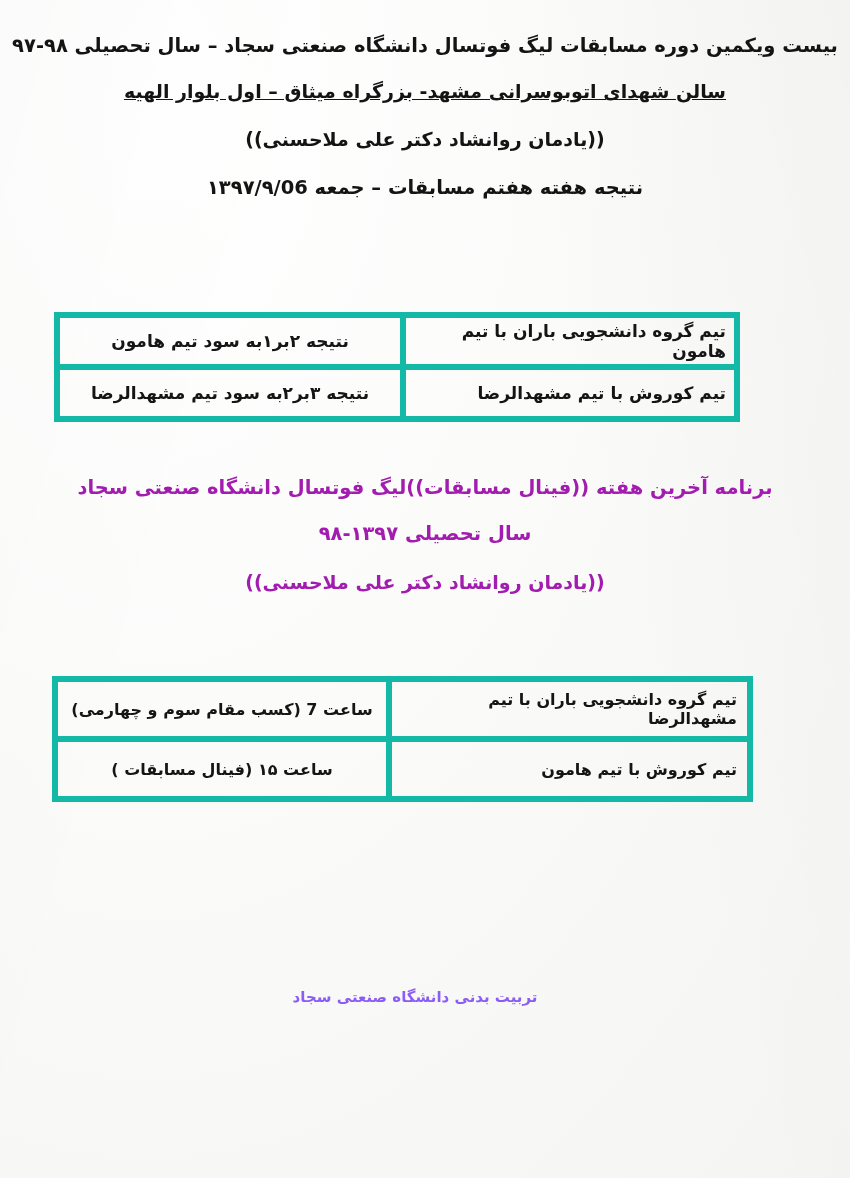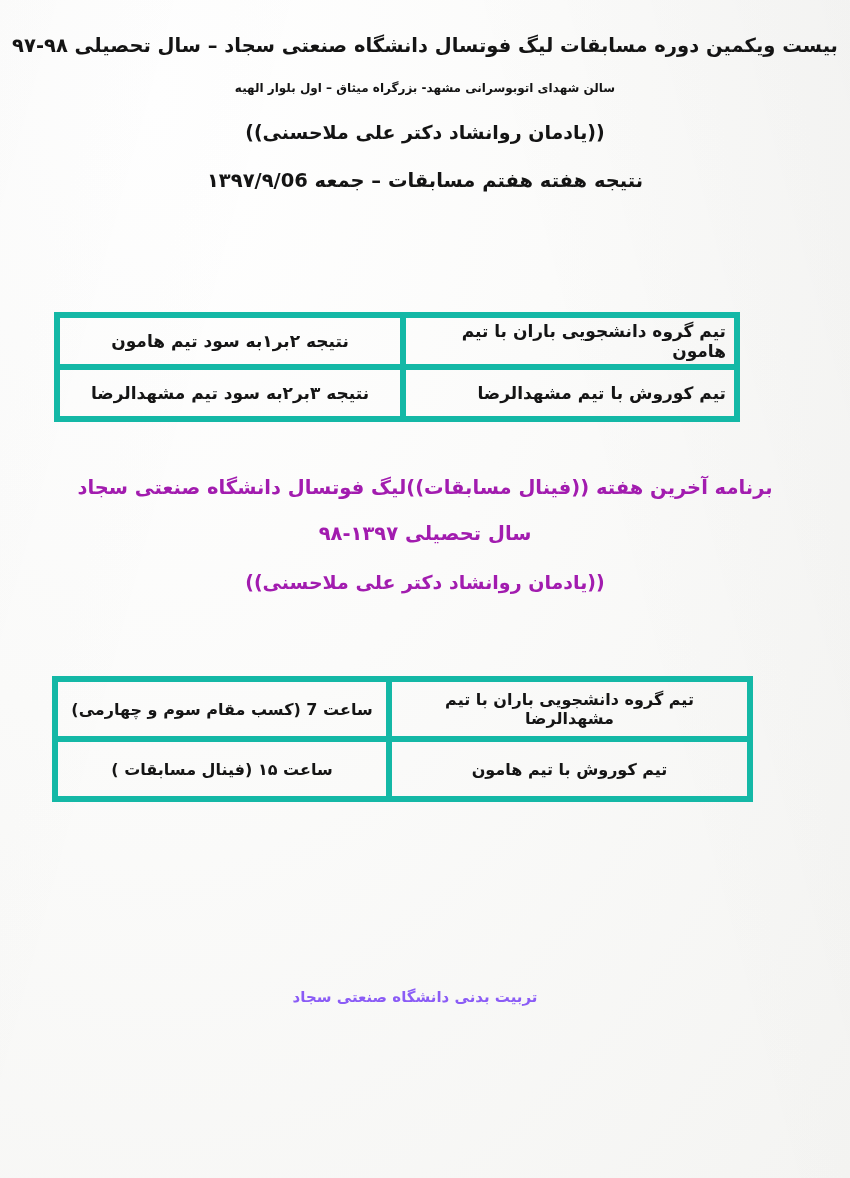--- a/index.html
+++ b/index.html
@@ -52,23 +52,24 @@
     font-weight: bold;
     color: #141414;
     line-height: 1.05;
   }
   .hline-1 {
     font-size: 19.5px;
     margin: 0 0 26px 0;
     letter-spacing: -0.2px;
   }
   .hline-2 {
-    font-size: 12px;
+    font-size: 19px;
     margin: 0 0 28px 0;
     letter-spacing: -0.2px;
+    text-decoration: underline;
   }
   .hline-3 {
     font-size: 19px;
     margin: 0 0 28px 0;
   }
   .hline-4 {
     font-size: 19.5px;
     margin: 0;
   }
 
@@ -115,21 +116,20 @@
     right: 97px;
     width: 643px;
   }
   #program-table td {
     height: 50px;
     font-size: 16px;
     padding: 2px 10px;
   }
   #program-table td.match {
     width: 335px;
-    text-align: center;
   }
   #program-table td.time {
     width: 308px;
     text-align: center;
   }
 
   
   .mid-block {
     position: absolute;
     top: 478px;

